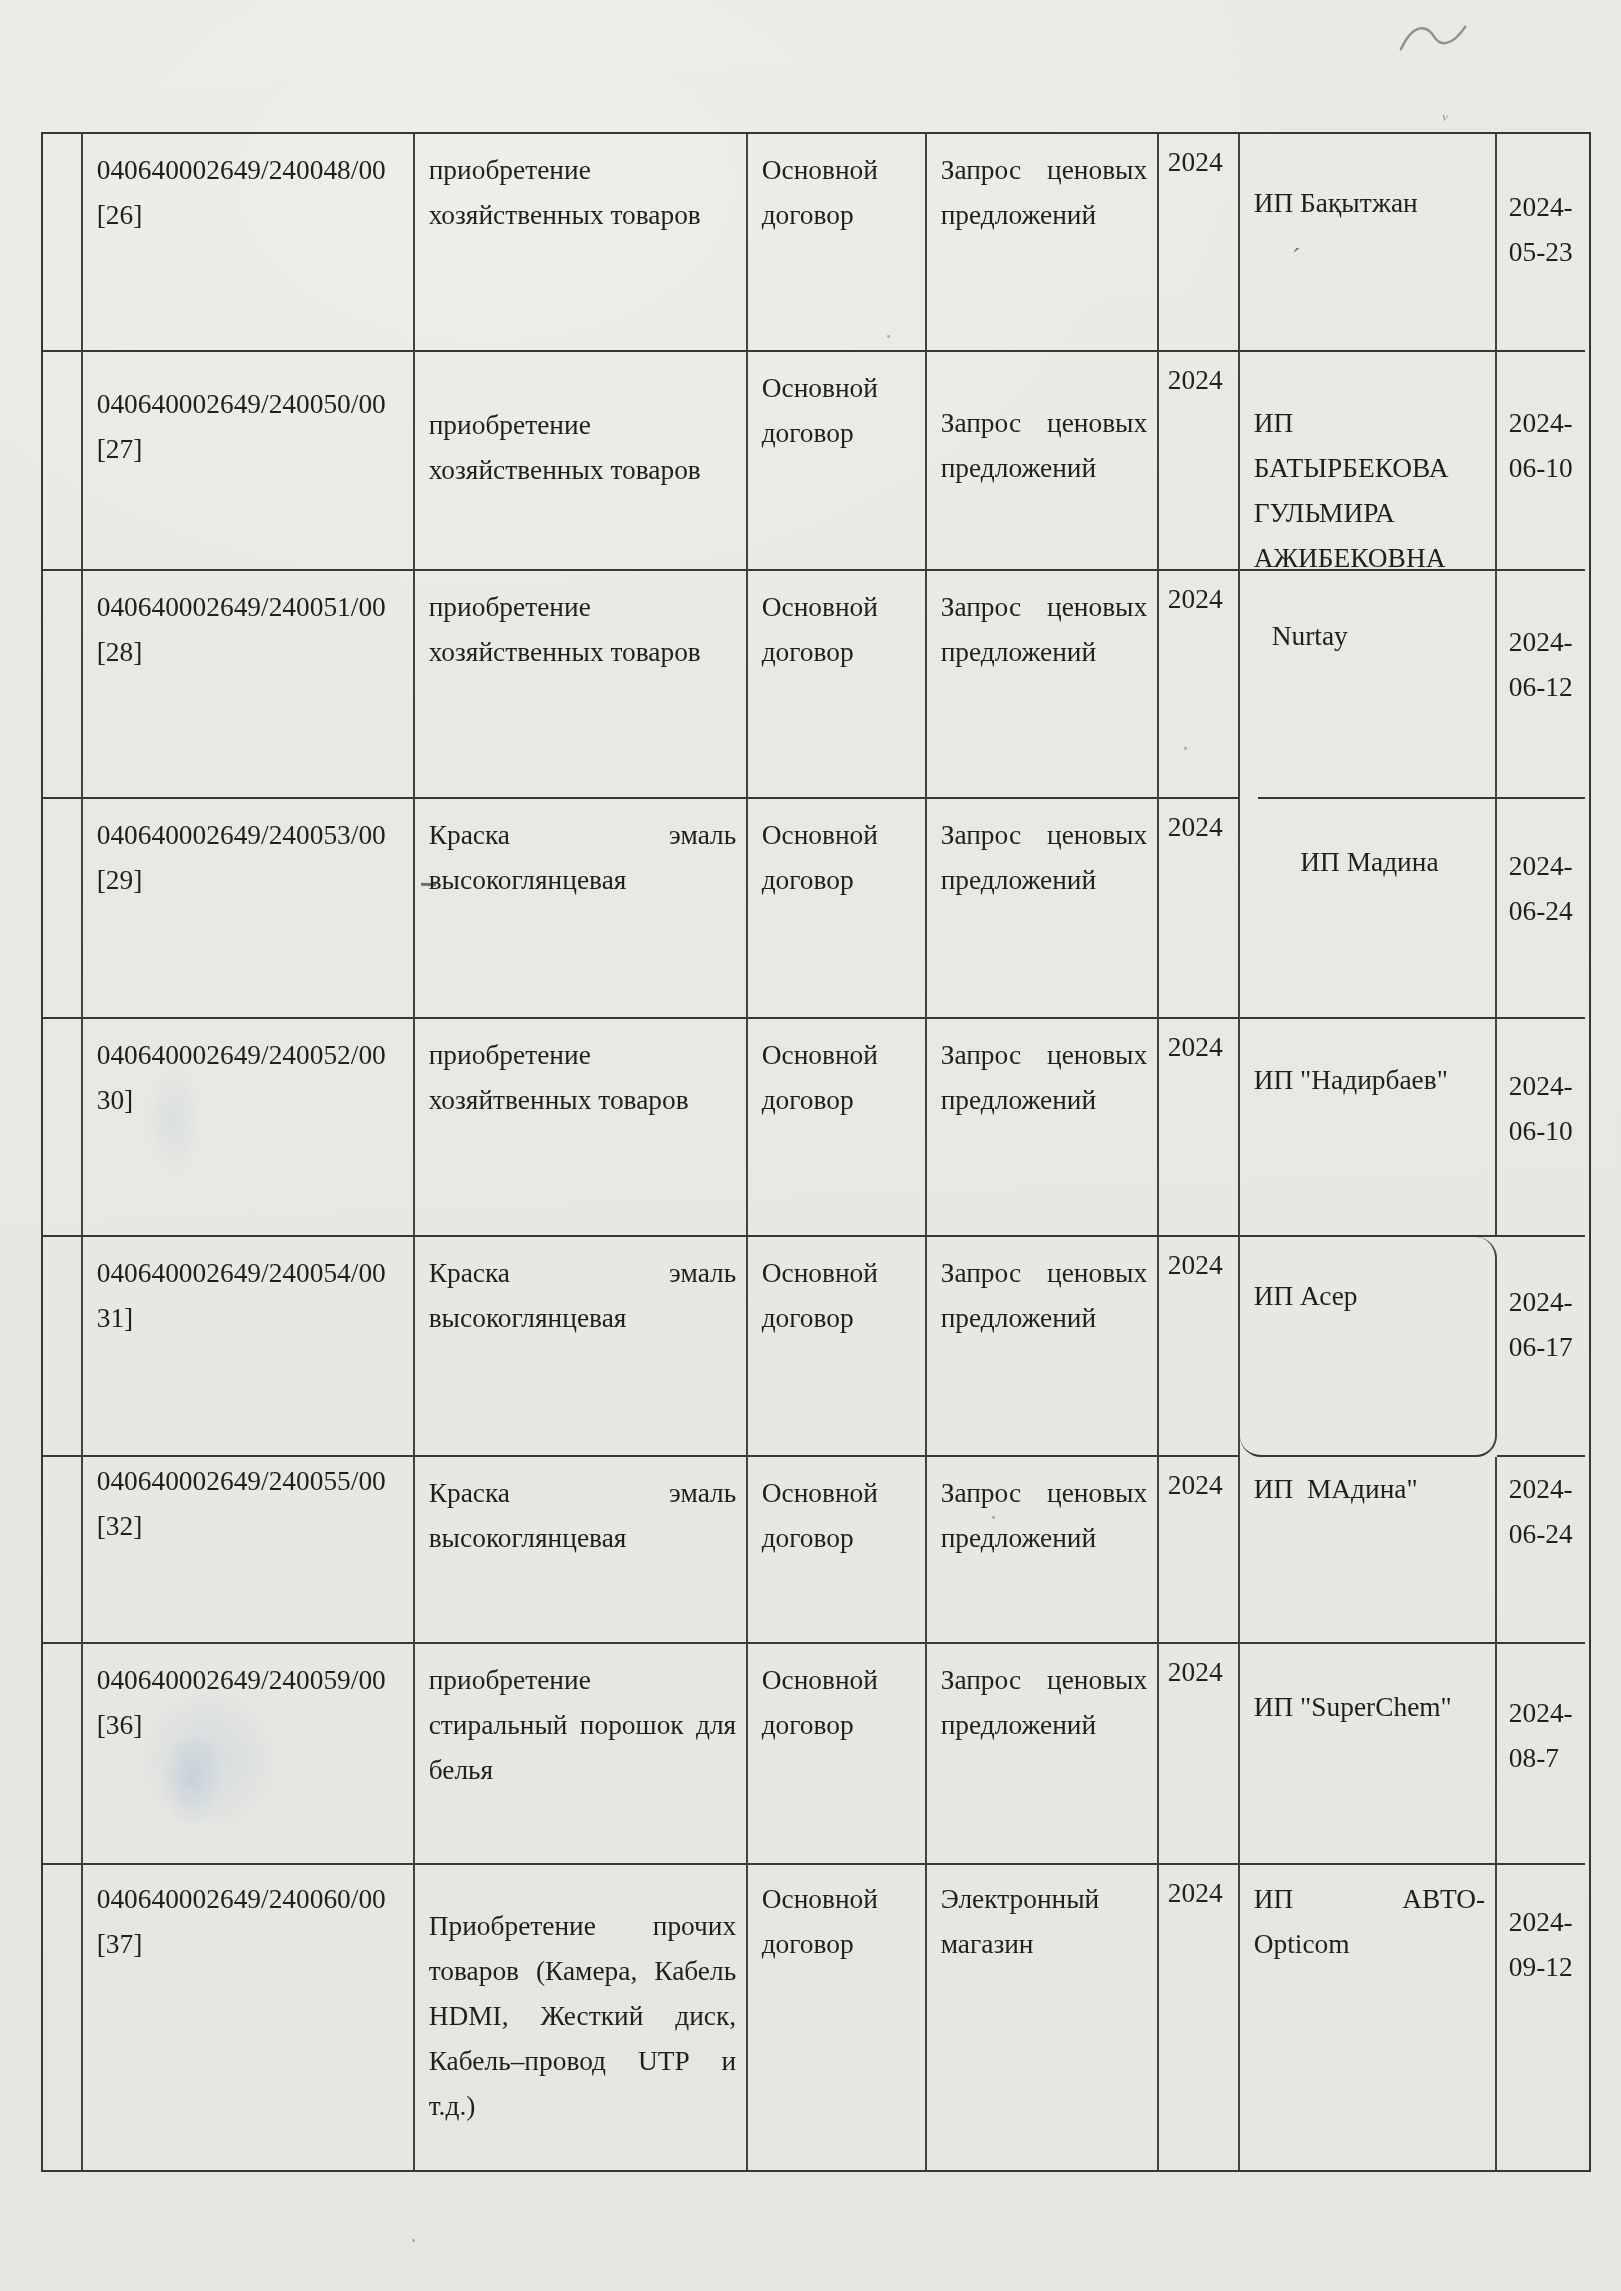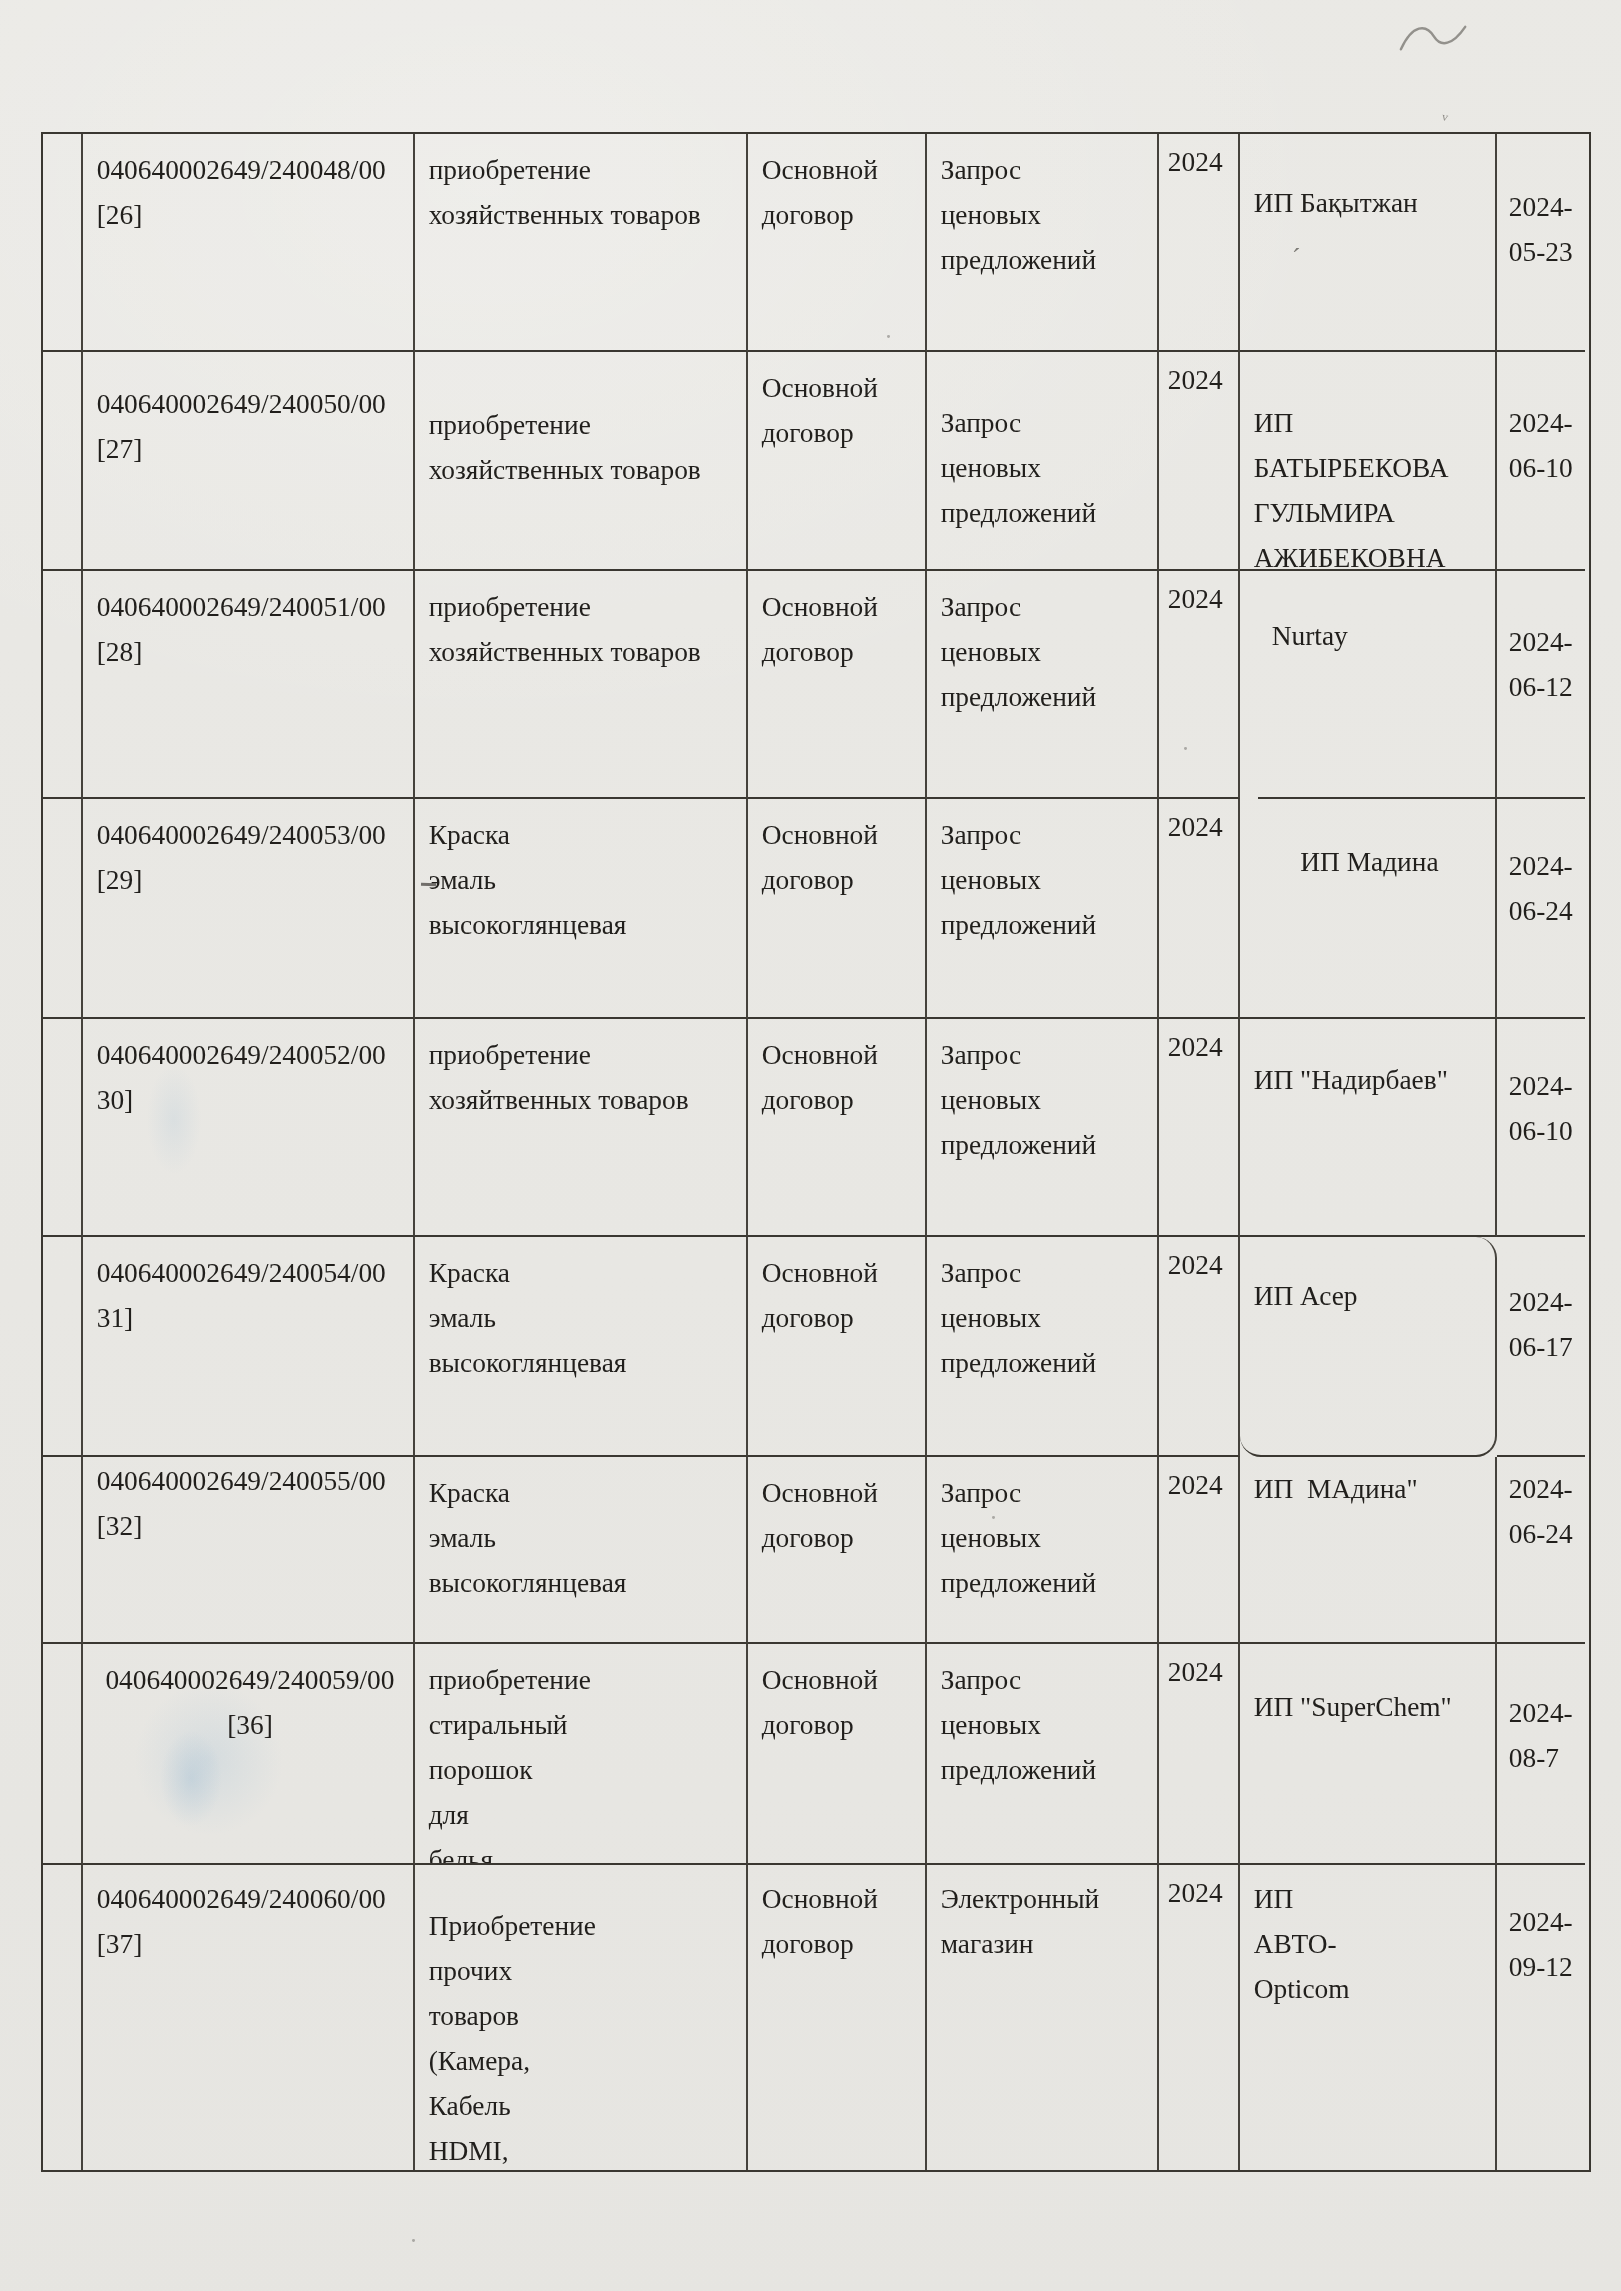--- a/index.html
+++ b/index.html
@@ -31,21 +31,21 @@
     padding:13.7px 9.8px 7.8px 13.7px;
     font-size:27.4px;
     line-height:45px;
     overflow:hidden;
     position:relative;
   }
   .cell.last-row{border-bottom:none;}
   .cell.date{border-right:none;padding-left:11.8px;padding-right:3.9px;}
   .cell.year{padding-left:8.8px;padding-right:3.9px;}
   .cell .line{white-space:pre-wrap;}
-  .cell .jline{display:flex;justify-content:space-between;flex-direction:column;}
+  .cell .jline{display:flex;justify-content:space-between;}
   
   .squiggle{position:absolute;left:1397px;top:17.6px;width:76px;height:45px;}
   .tick-mark{position:absolute;left:1443px;top:102px;font-size:19.6px;color:#8f8d88;transform:rotate(12deg);}
   .smudge{position:absolute;pointer-events:none;}
   .sm-a{left:106px;top:1654px;width:206px;height:211px;
         background:radial-gradient(closest-side,rgba(122,168,204,0.17),rgba(122,168,204,0) 72%);}
   .sm-b{left:147px;top:1710px;width:88px;height:137px;
         background:radial-gradient(closest-side,rgba(110,160,200,0.20),rgba(110,160,200,0) 70%);}
   .sm-c{left:135px;top:1041px;width:78px;height:157px;
         background:radial-gradient(closest-side,rgba(122,168,204,0.13),rgba(122,168,204,0) 70%);}
@@ -292,21 +292,21 @@
         <div class="line">2024</div>
       </div>
       <div class="cell supplier" style="padding-top: 9.8px;">
         <div class="line">ИП  МАдина"</div>
       </div>
       <div class="cell date" style="padding-top: 9.8px;">
         <div class="line">2024-</div>
         <div class="line">06-24</div>
       </div>
       <div class="cell blank"></div>
-      <div class="cell id" style="padding-top: 13.7px; text-align: center;">
+      <div class="cell id" style="padding-top: 13.7px;">
         <div class="line">040640002649/240059/00</div>
         <div class="line">[36]</div>
       </div>
       <div class="cell subject" style="padding-top: 13.7px;">
         <div class="line">приобретение</div>
         <div class="jline">
           <span>стиральный</span>
           <span>порошок</span>
           <span>для</span>
         </div>

